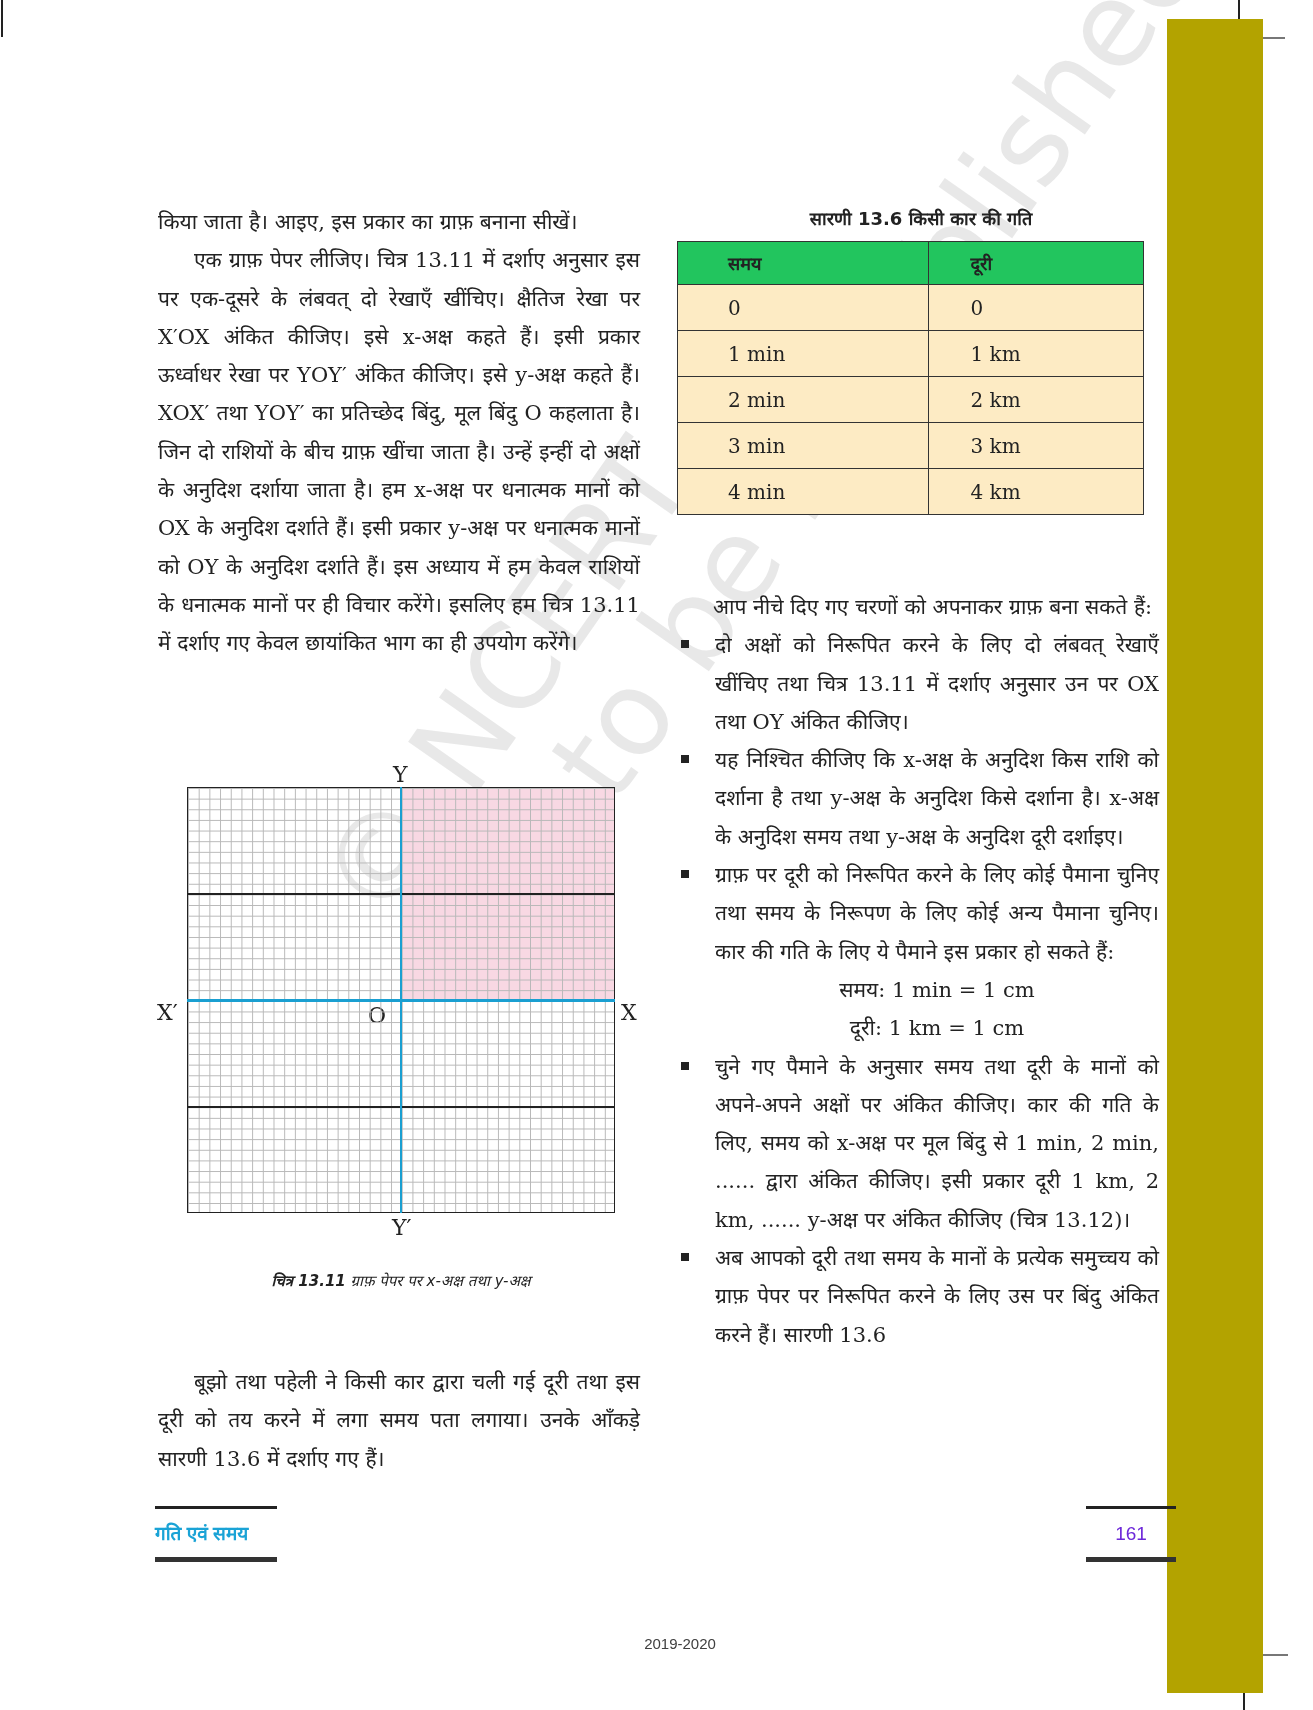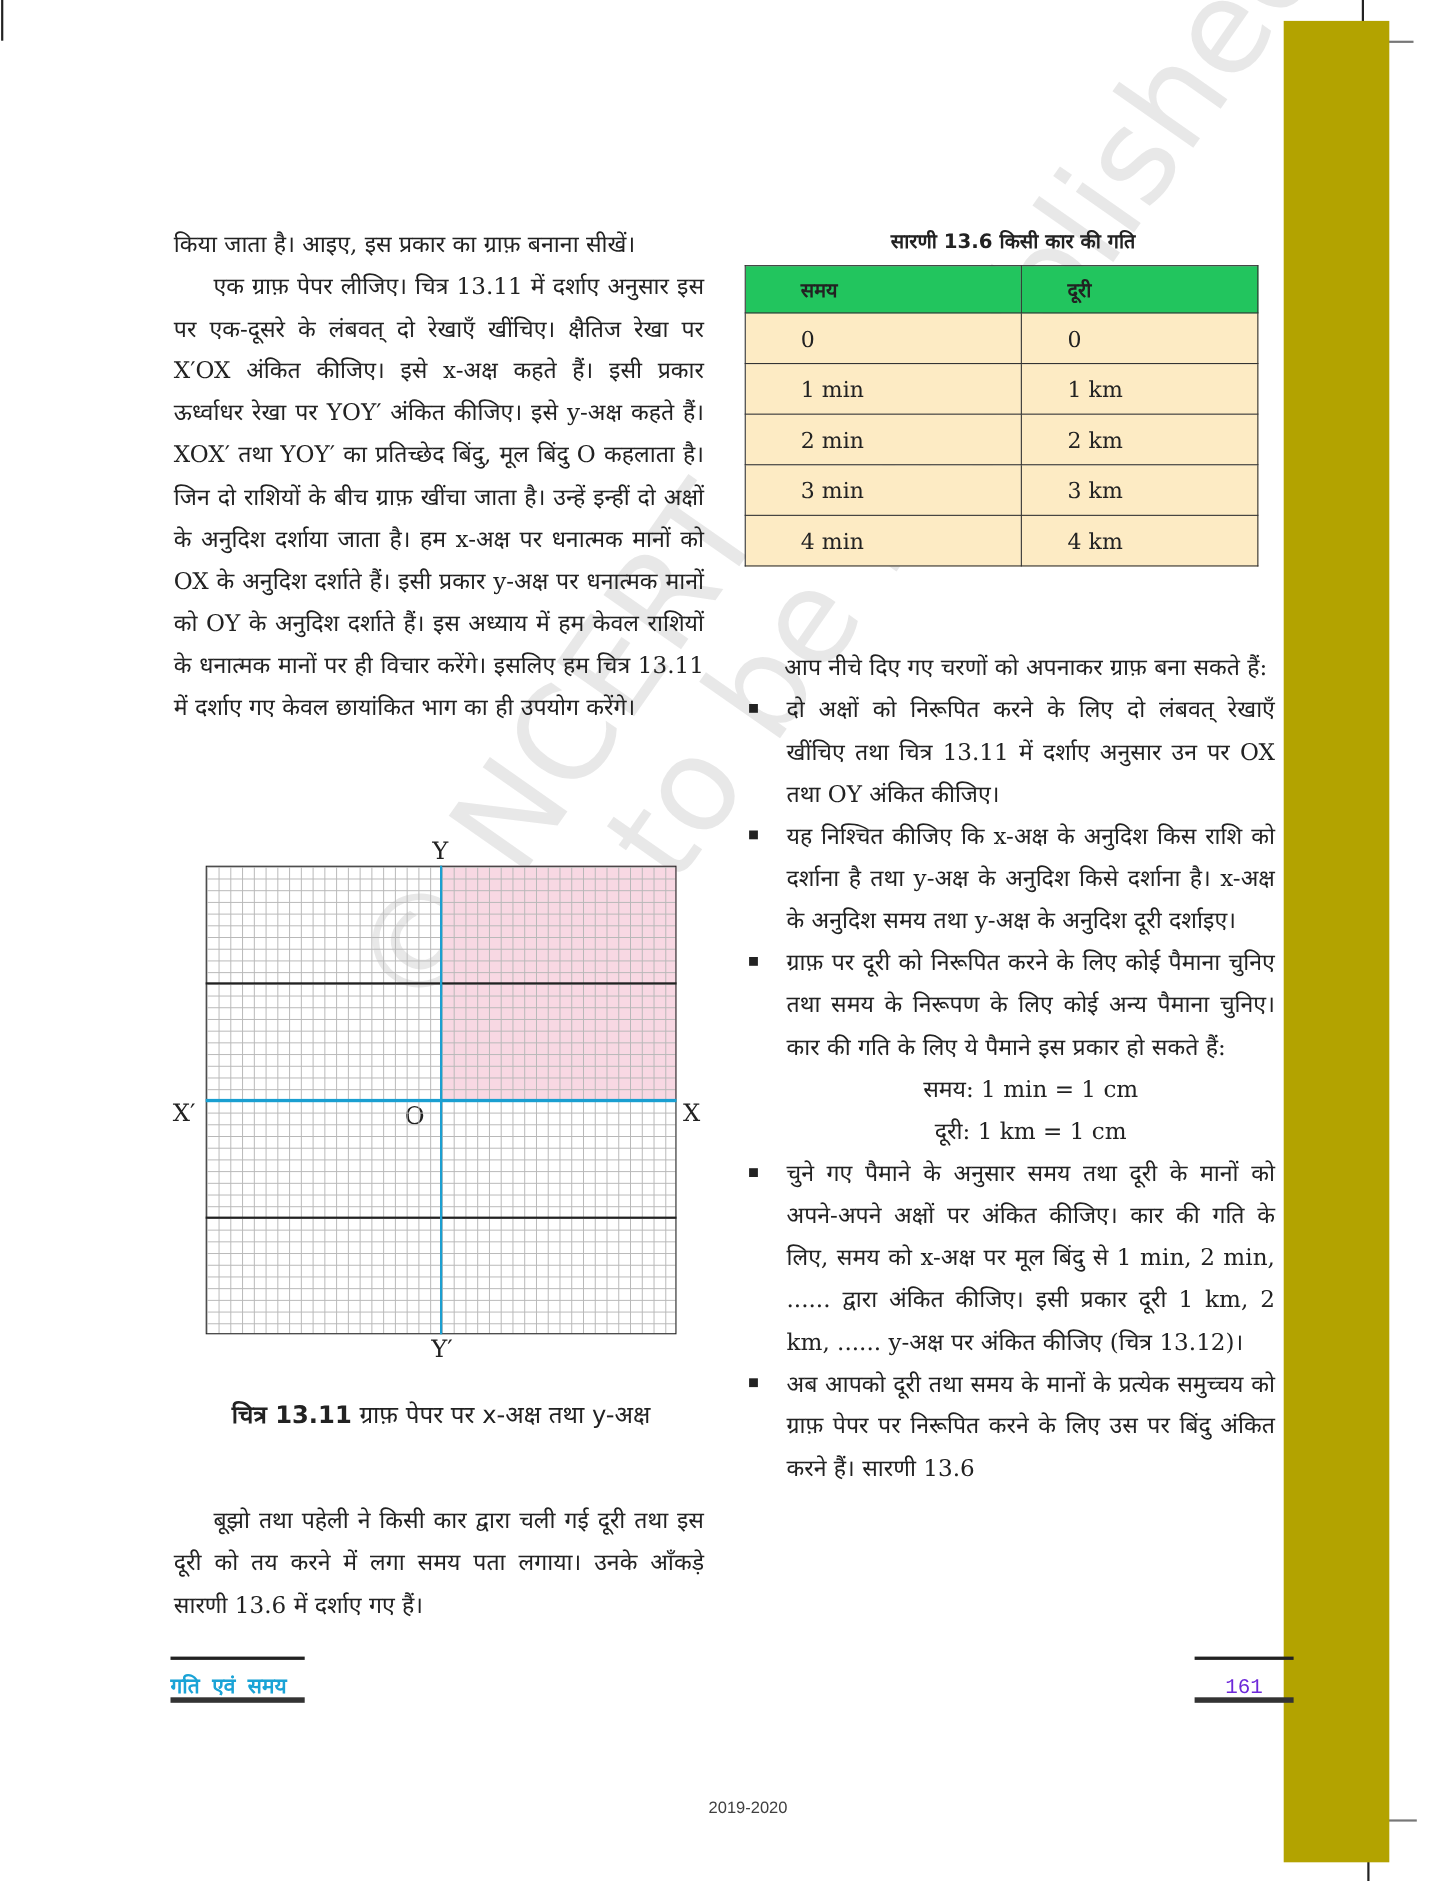--- a/index.html
+++ b/index.html
@@ -39,32 +39,32 @@
              linear-gradient(to right, #b8b8b8 1px, transparent 1px),
              linear-gradient(to bottom, #b8b8b8 1px, transparent 1px);
            background-size: 10.7px 10.65px; }
   .shade { position: absolute; left: 214px; top: 0; width: 214px; height: 213px; }
   .major-h { position: absolute; left: 0; width: 428px; height: 2px; background: #222; }
   .axis-v { position: absolute; left: 213px; top: 0; width: 2px; height: 426px; }
   .axis-h { position: absolute; left: 0; top: 212px; width: 428px; height: 2.5px; }
   .axis-label { position: absolute; font-size: 22px; font-family: "DejaVu Serif", serif; }
 
   .caption { position: absolute; left: 187px; top: 1270px; width: 428px; text-align: center;
-             font-family: "DejaVu Sans", sans-serif; font-size: 22px; }
+             font-family: "DejaVu Sans", sans-serif; font-style: italic; font-size: 15px; }
   .caption b { font-weight: bold; }
 
   .watermark { position: absolute; left: 300px; top: 870px; font-family: "DejaVu Sans", sans-serif;
                font-size: 118px; color: rgba(150,150,150,0.22); transform: rotate(-55deg);
                transform-origin: 0 0; white-space: nowrap; line-height: 120px; pointer-events: none; }
 
   .footer-left { position: absolute; left: 155px; top: 1506px; width: 122px; }
   .footer-right { position: absolute; left: 1086px; top: 1506px; width: 90px; }
   .rule-thin { height: 3px; background: #222; }
   .rule-thick { height: 5px; background: #333; }
-  .footer-text { height: 34px; line-height: 50px; font-family: Liberation Mono, monospace;
+  .footer-text { height: 48px; line-height: 50px; font-family: Liberation Sans, sans-serif;
                  font-weight: bold; font-size: 19px; }
   .footer-left .footer-text { color: #1aa3d6; }
   .footer-right .footer-text { text-align: center; font-weight: normal; font-size: 19px; color: #6d28d9; }
   .year { position: absolute; left: 620px; top: 1635px; width: 120px; text-align: center;
           font-family: "Liberation Sans", sans-serif; font-size: 15px; color: #404040; }
 </style>
 </head>
 <body>
 
 <div class="crop-v" style="left:1px;top:0;height:37px;"></div>

